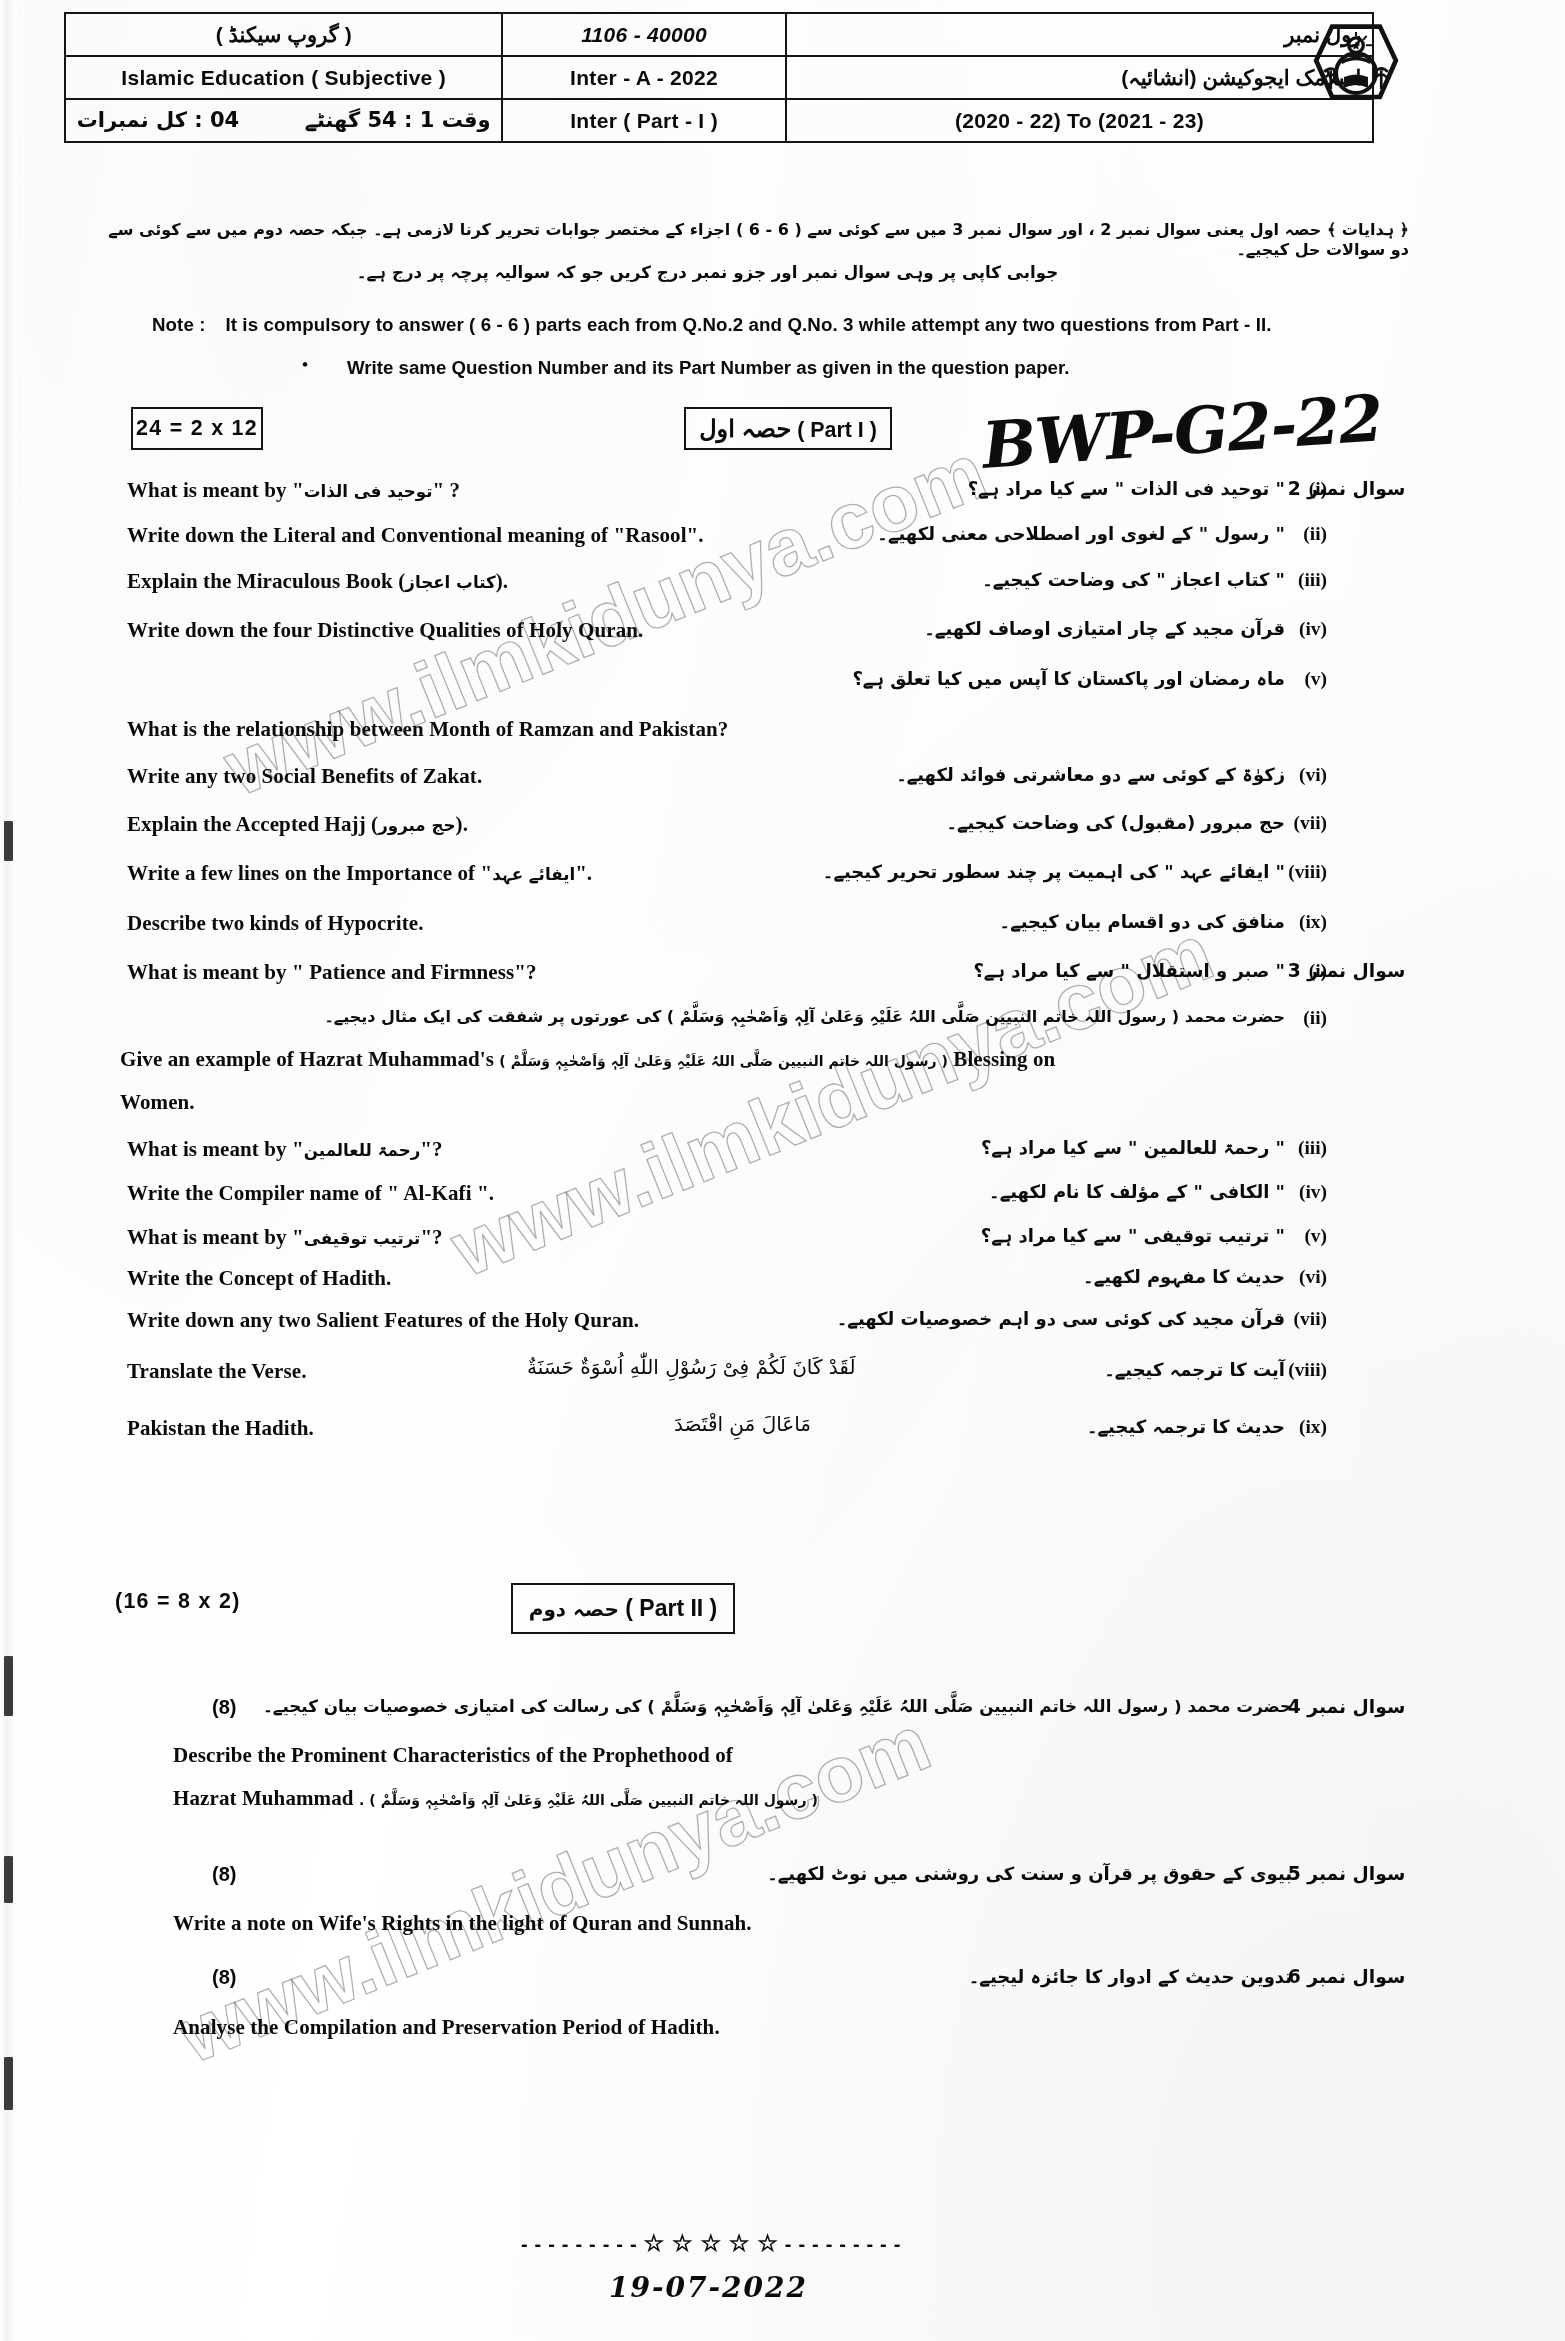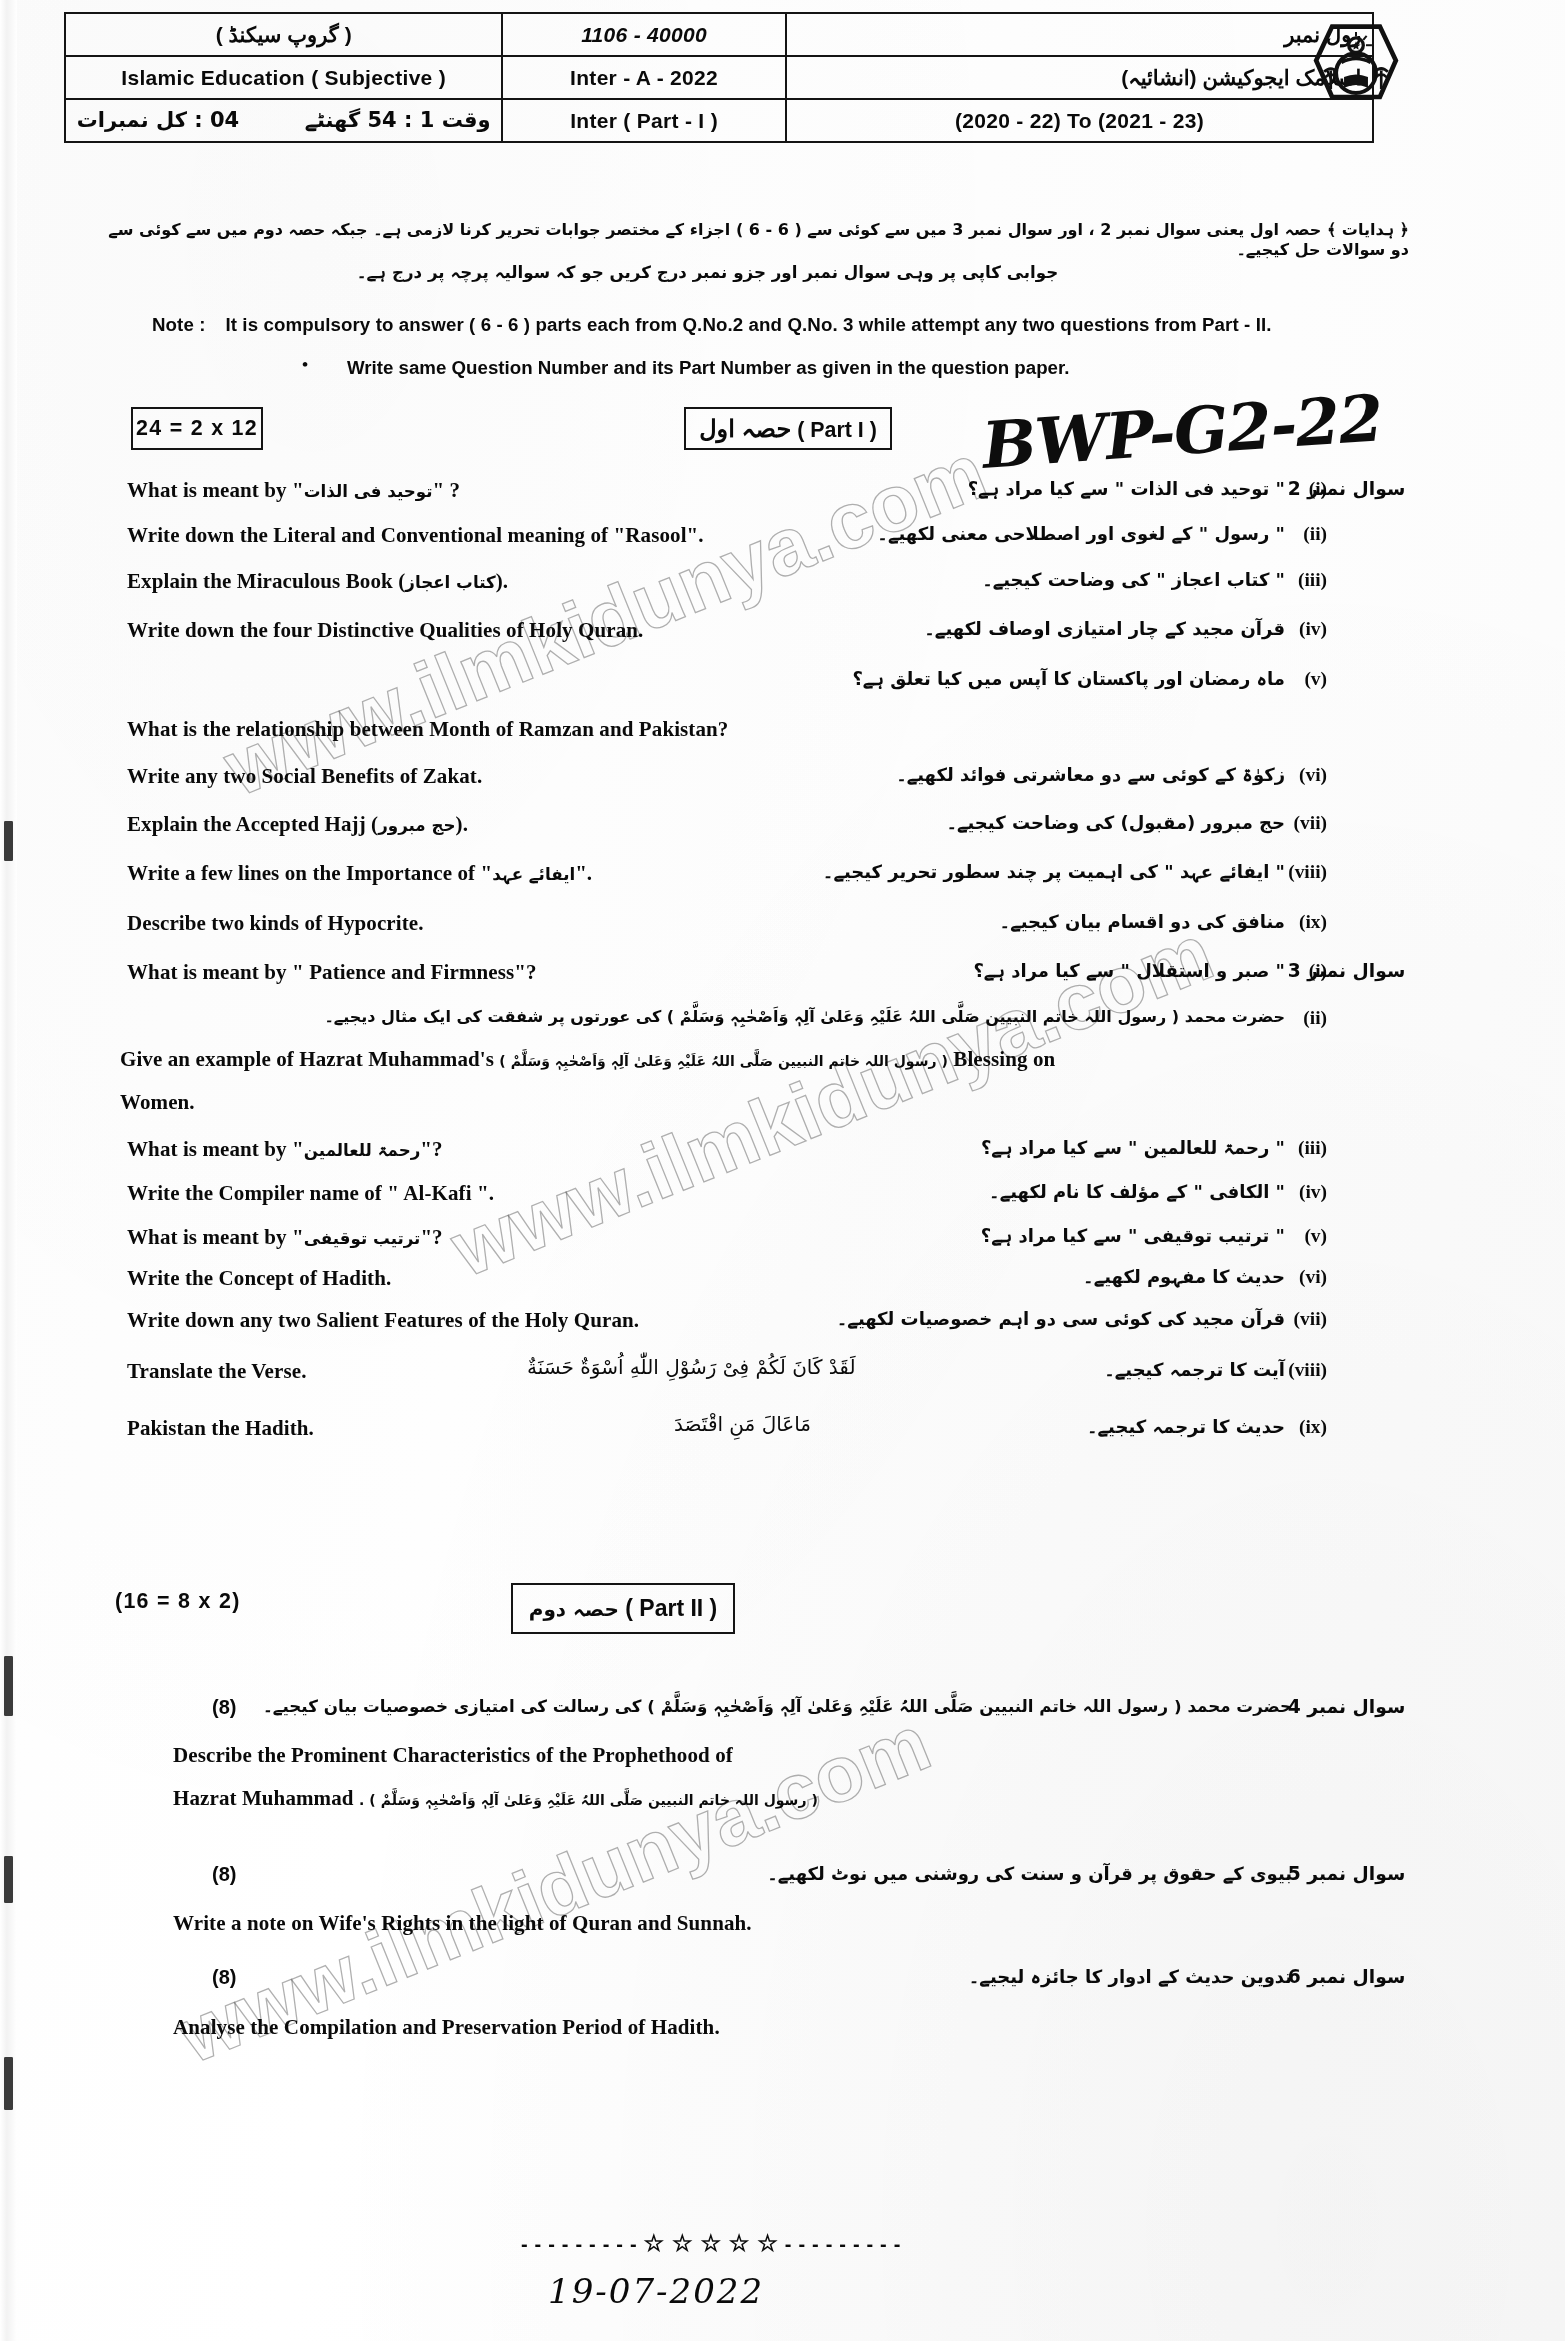--- a/index.html
+++ b/index.html
@@ -269,24 +269,24 @@
     font-size: 20px;
     font-weight: bold;
     letter-spacing: 0.7px;
     white-space: nowrap;
   }
   #footer-date {
     position: absolute;
     left: 548px;
     top: 2271px;
     width: 321px;
-    text-align: left;
+    text-align: center;
     font-family: "DejaVu Serif", serif;
-    font-size: 34px;
-    font-weight: normal;
+    font-size: 28px;
+    font-weight: bold;
     font-style: italic;
     letter-spacing: 2px;
   }
   .star { font-size: 23px; }
 </style>
 </head>
 <body>
 
 <div id="page">
   <div id="scan-tint"></div>

